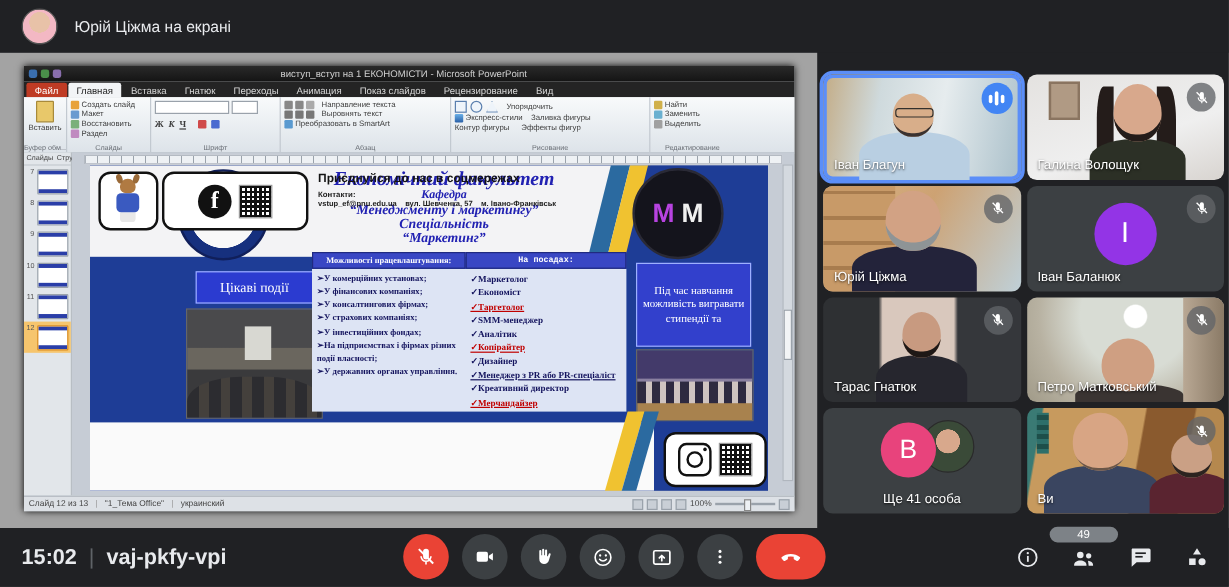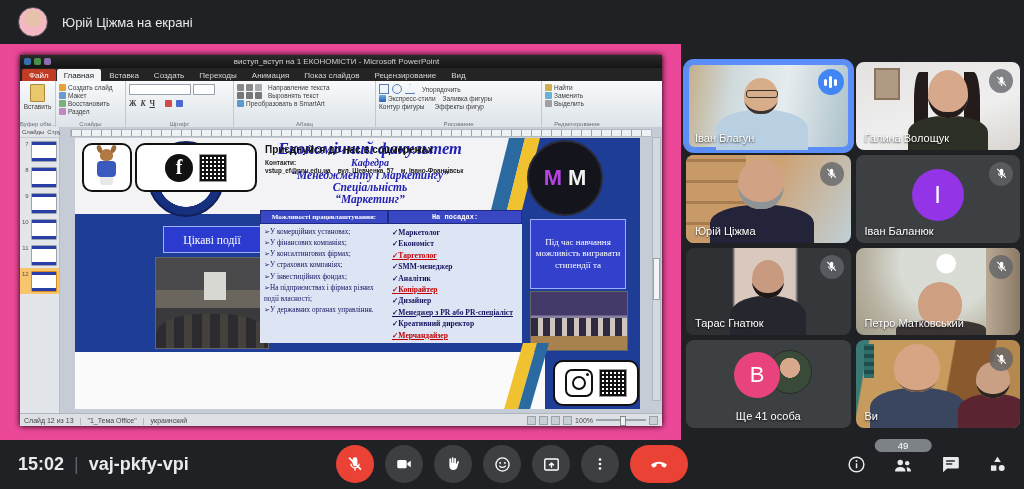--- a/index.html
+++ b/index.html
@@ -8,21 +8,21 @@
 
   
   .top-bar{position:absolute;left:0;top:0;width:1024px;height:44px;background:#202124;
            display:flex;align-items:center;gap:14px;padding-left:18px;box-sizing:border-box;}
   .presenter-avatar{width:28px;height:28px;border-radius:50%;
       background:radial-gradient(circle at 50% 38%,#e8c2a8 0 38%,#f3b8c4 39% 100%);
       border:1px solid #555;}
   .presenter-label{color:#e8eaed;font-size:13px;}
 
   
-  .share-area{position:absolute;left:0;top:44px;width:681px;height:396px;background:#ec4899;}
+  .share-area{position:absolute;left:0;top:44px;width:681px;height:396px;background:#a3a3a3;}
   .ppt{position:absolute;left:20px;top:11px;width:642px;height:371px;background:#dfe3e8;
        box-shadow:0 0 6px #000;font-family:"Liberation Sans",sans-serif;}
   .ppt-titlebar{position:absolute;left:0;top:0;width:100%;height:13px;background:linear-gradient(#2a2a2a,#141414);
        display:flex;align-items:center;}
   .qat{display:flex;gap:3px;margin-left:4px;}
   .qat span{width:7px;height:7px;border-radius:2px;display:inline-block;}
   .ppt-title{flex:1;text-align:center;color:#cfcfcf;font-size:8px;white-space:nowrap;overflow:hidden;}
   .ppt-tabs{position:absolute;left:0;top:13px;width:100%;height:13px;background:#242424;
        display:flex;align-items:flex-end;gap:1px;padding-left:2px;box-sizing:border-box;}
   .ppt-tab{font-size:8px;color:#d6d6d6;padding:2px 7px 1px;line-height:9px;}
@@ -99,21 +99,21 @@
   .jt-heads{display:flex;}
   .jt-h{background:#3947c4;color:#fff;font-weight:bold;font-size:7px;text-align:center;
       padding:2px 0;border:1px solid #202a80;box-sizing:border-box;}
   .jt-h1{width:128px;}
   .jt-h2{width:134px;font-family:Liberation Mono, monospace;}
   .jt-body{display:flex;background:#dde4f4;}
   .jt-col{box-sizing:border-box;padding:3px 2px 2px 4px;}
   .jt-col1{width:128px;}
   .jt-col2{width:134px;}
   .jobs-list,.pos-list{list-style:none;margin:0;padding:0;}
-  .jobs-list li{font-size:7.2px;font-weight:normal;color:#14145e;line-height:1.55;}
+  .jobs-list li{font-size:7.2px;font-weight:bold;color:#14145e;line-height:1.55;}
   .pos-list li{font-size:7.6px;font-weight:bold;color:#14145e;line-height:1.5;}
   .pos-list li.red{color:#c00000;text-decoration:underline;}
   .pos-list li.und{text-decoration:underline;}
 
   .schol-box{position:absolute;left:455px;top:81px;width:96px;height:70px;background:#3240cc;border:1px solid #9db0ff;
       color:#fff;font-size:9px;text-align:center;display:flex;align-items:center;justify-content:center;
       padding:2px;box-sizing:border-box;line-height:1.25;}
   .photo-schol{position:absolute;left:455px;top:153px;width:96px;height:58px;border:1px solid #666;
       background:linear-gradient(180deg,#433a6a 0 40%,#8a80a0 41% 72%,#a8824e 73% 100%);}
   .photo-schol .row{position:absolute;left:0;top:26px;width:100%;height:18px;
@@ -200,21 +200,21 @@
         <span style="background:#8a6fae"></span>
       </div>
       <div class="ppt-title">виступ_вступ на 1 ЕКОНОМІСТИ - Microsoft PowerPoint</div>
       <div style="width:40px"></div>
     </div>
 
     <div class="ppt-tabs">
       <span class="ppt-tab file">Файл</span>
       <span class="ppt-tab sel">Главная</span>
       <span class="ppt-tab">Вставка</span>
-      <span class="ppt-tab">Создать</span>
+      <span class="ppt-tab">Гнатюк</span>
       <span class="ppt-tab">Переходы</span>
       <span class="ppt-tab">Анимация</span>
       <span class="ppt-tab">Показ слайдов</span>
       <span class="ppt-tab">Рецензирование</span>
       <span class="ppt-tab">Вид</span>
     </div>
 
     <div class="ribbon">
       <div class="rgroup" style="width:36px">
         <div class="rrow" style="justify-content:center">

